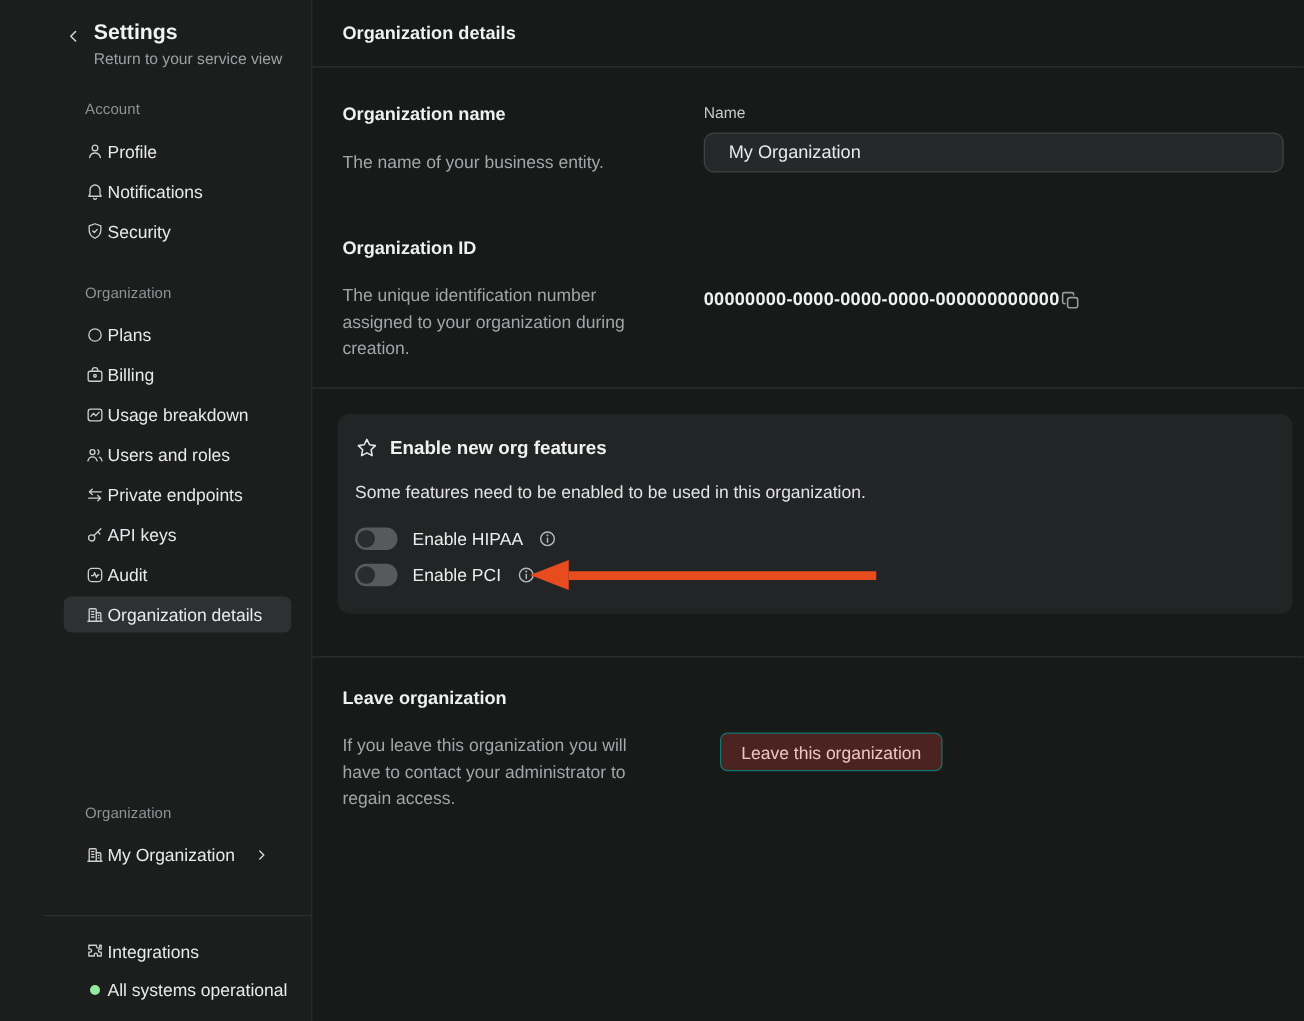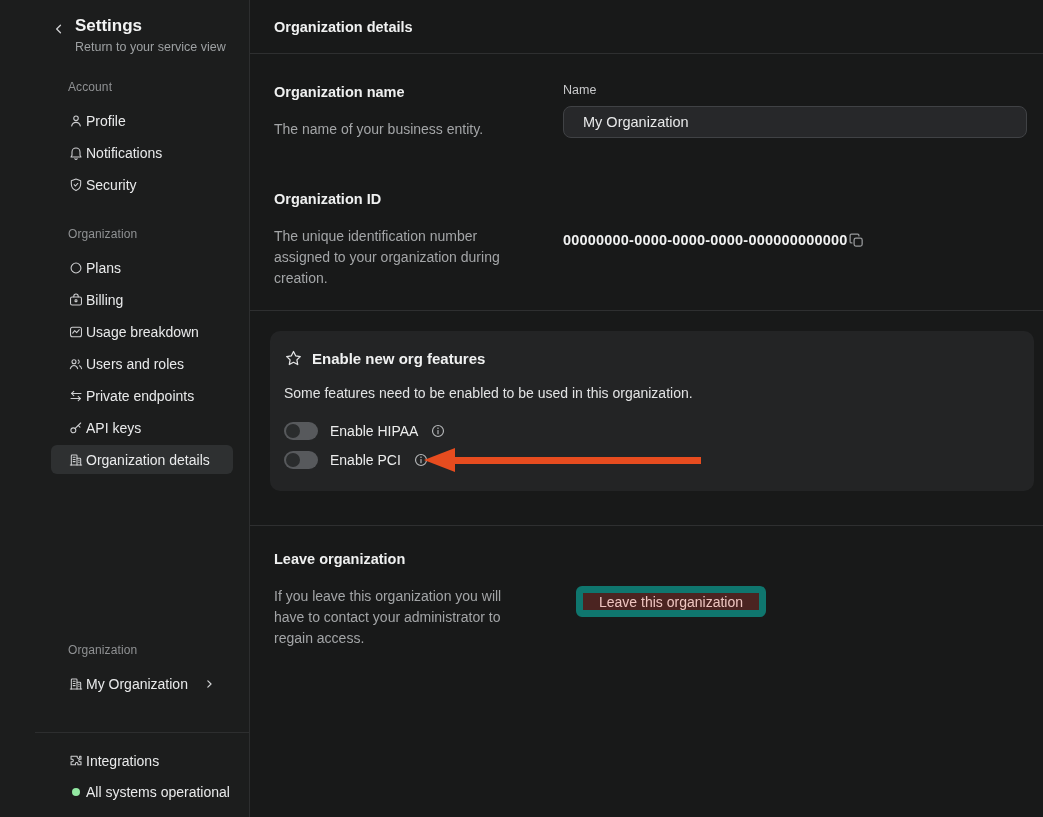--- a/index.html
+++ b/index.html
@@ -104,21 +104,21 @@
   .arrow-head {
     width:0; height:0; flex:none;
     border-top:12px solid transparent; border-bottom:12px solid transparent;
     border-right:31px solid var(--accent-arrow,#e74c1f);
   }
   .arrow-tail { flex:1; height:7px; background:var(--accent-arrow,#e74c1f); }
 
   .row-leave { margin-top:23px;gap:13px; }
   .leave-btn {
     margin-top:37px; height:31px; padding:0 16px; border-radius:6px;
-    background:var(--danger-button-bg,#4b2421); border:7px solid #0f766e;
+    background:var(--danger-button-bg,#4b2421); border:1px solid #0f766e;
     color:var(--danger-button-text,#eec5c0); font-size:14px; font-family:inherit;
     cursor:pointer;
   }
 </style>
 </head>
 <body>
 
 <aside class="sidebar">
   <div class="sb-header">
     <span class="sb-back">
@@ -215,20 +215,29 @@
   </div>
   <div class="nav-item">
     <span class="ic">
         <svg viewBox="0 0 24 24" width="16" height="16" fill="none" stroke="currentColor" stroke-width="1.6" stroke-linecap="round" stroke-linejoin="round">
           <circle cx="8" cy="15.5" r="3.7"></circle>
           <path d="m10.8 12.7 8.2-8.2"></path>
           <path d="m15.3 8.2 2.6 2.6"></path>
         </svg>
       </span>
     <span>API keys</span>
+  </div>
+  <div class="nav-item">
+    <span class="ic">
+        <svg viewBox="0 0 24 24" width="16" height="16" fill="none" stroke="currentColor" stroke-width="1.6" stroke-linecap="round" stroke-linejoin="round">
+          <rect x="4" y="4" width="16" height="16" rx="4.5"></rect>
+          <path d="M7.8 12.8h2.3l1.4-3.6 2.2 5.6 1.4-2.8h1.6"></path>
+        </svg>
+      </span>
+    <span>Audit</span>
   </div>
   <div class="nav-item selected">
     <span class="ic">
         <svg viewBox="0 0 24 24" width="16" height="16" fill="none" stroke="currentColor" stroke-width="1.6" stroke-linecap="round" stroke-linejoin="round">
           <path d="M5 19.5V5.7a1.2 1.2 0 0 1 1.2-1.2h6.1a1.2 1.2 0 0 1 1.2 1.2v13.8"></path>
           <path d="M13.5 9.3h4.3a1.2 1.2 0 0 1 1.2 1.2v9"></path>
           <path d="M3.5 19.5h17"></path>
           <path d="M7.8 8h2.9M7.8 11.2h2.9M7.8 14.4h2.9M16 12.5h.8M16 15.5h.8"></path>
         </svg>
       </span>

